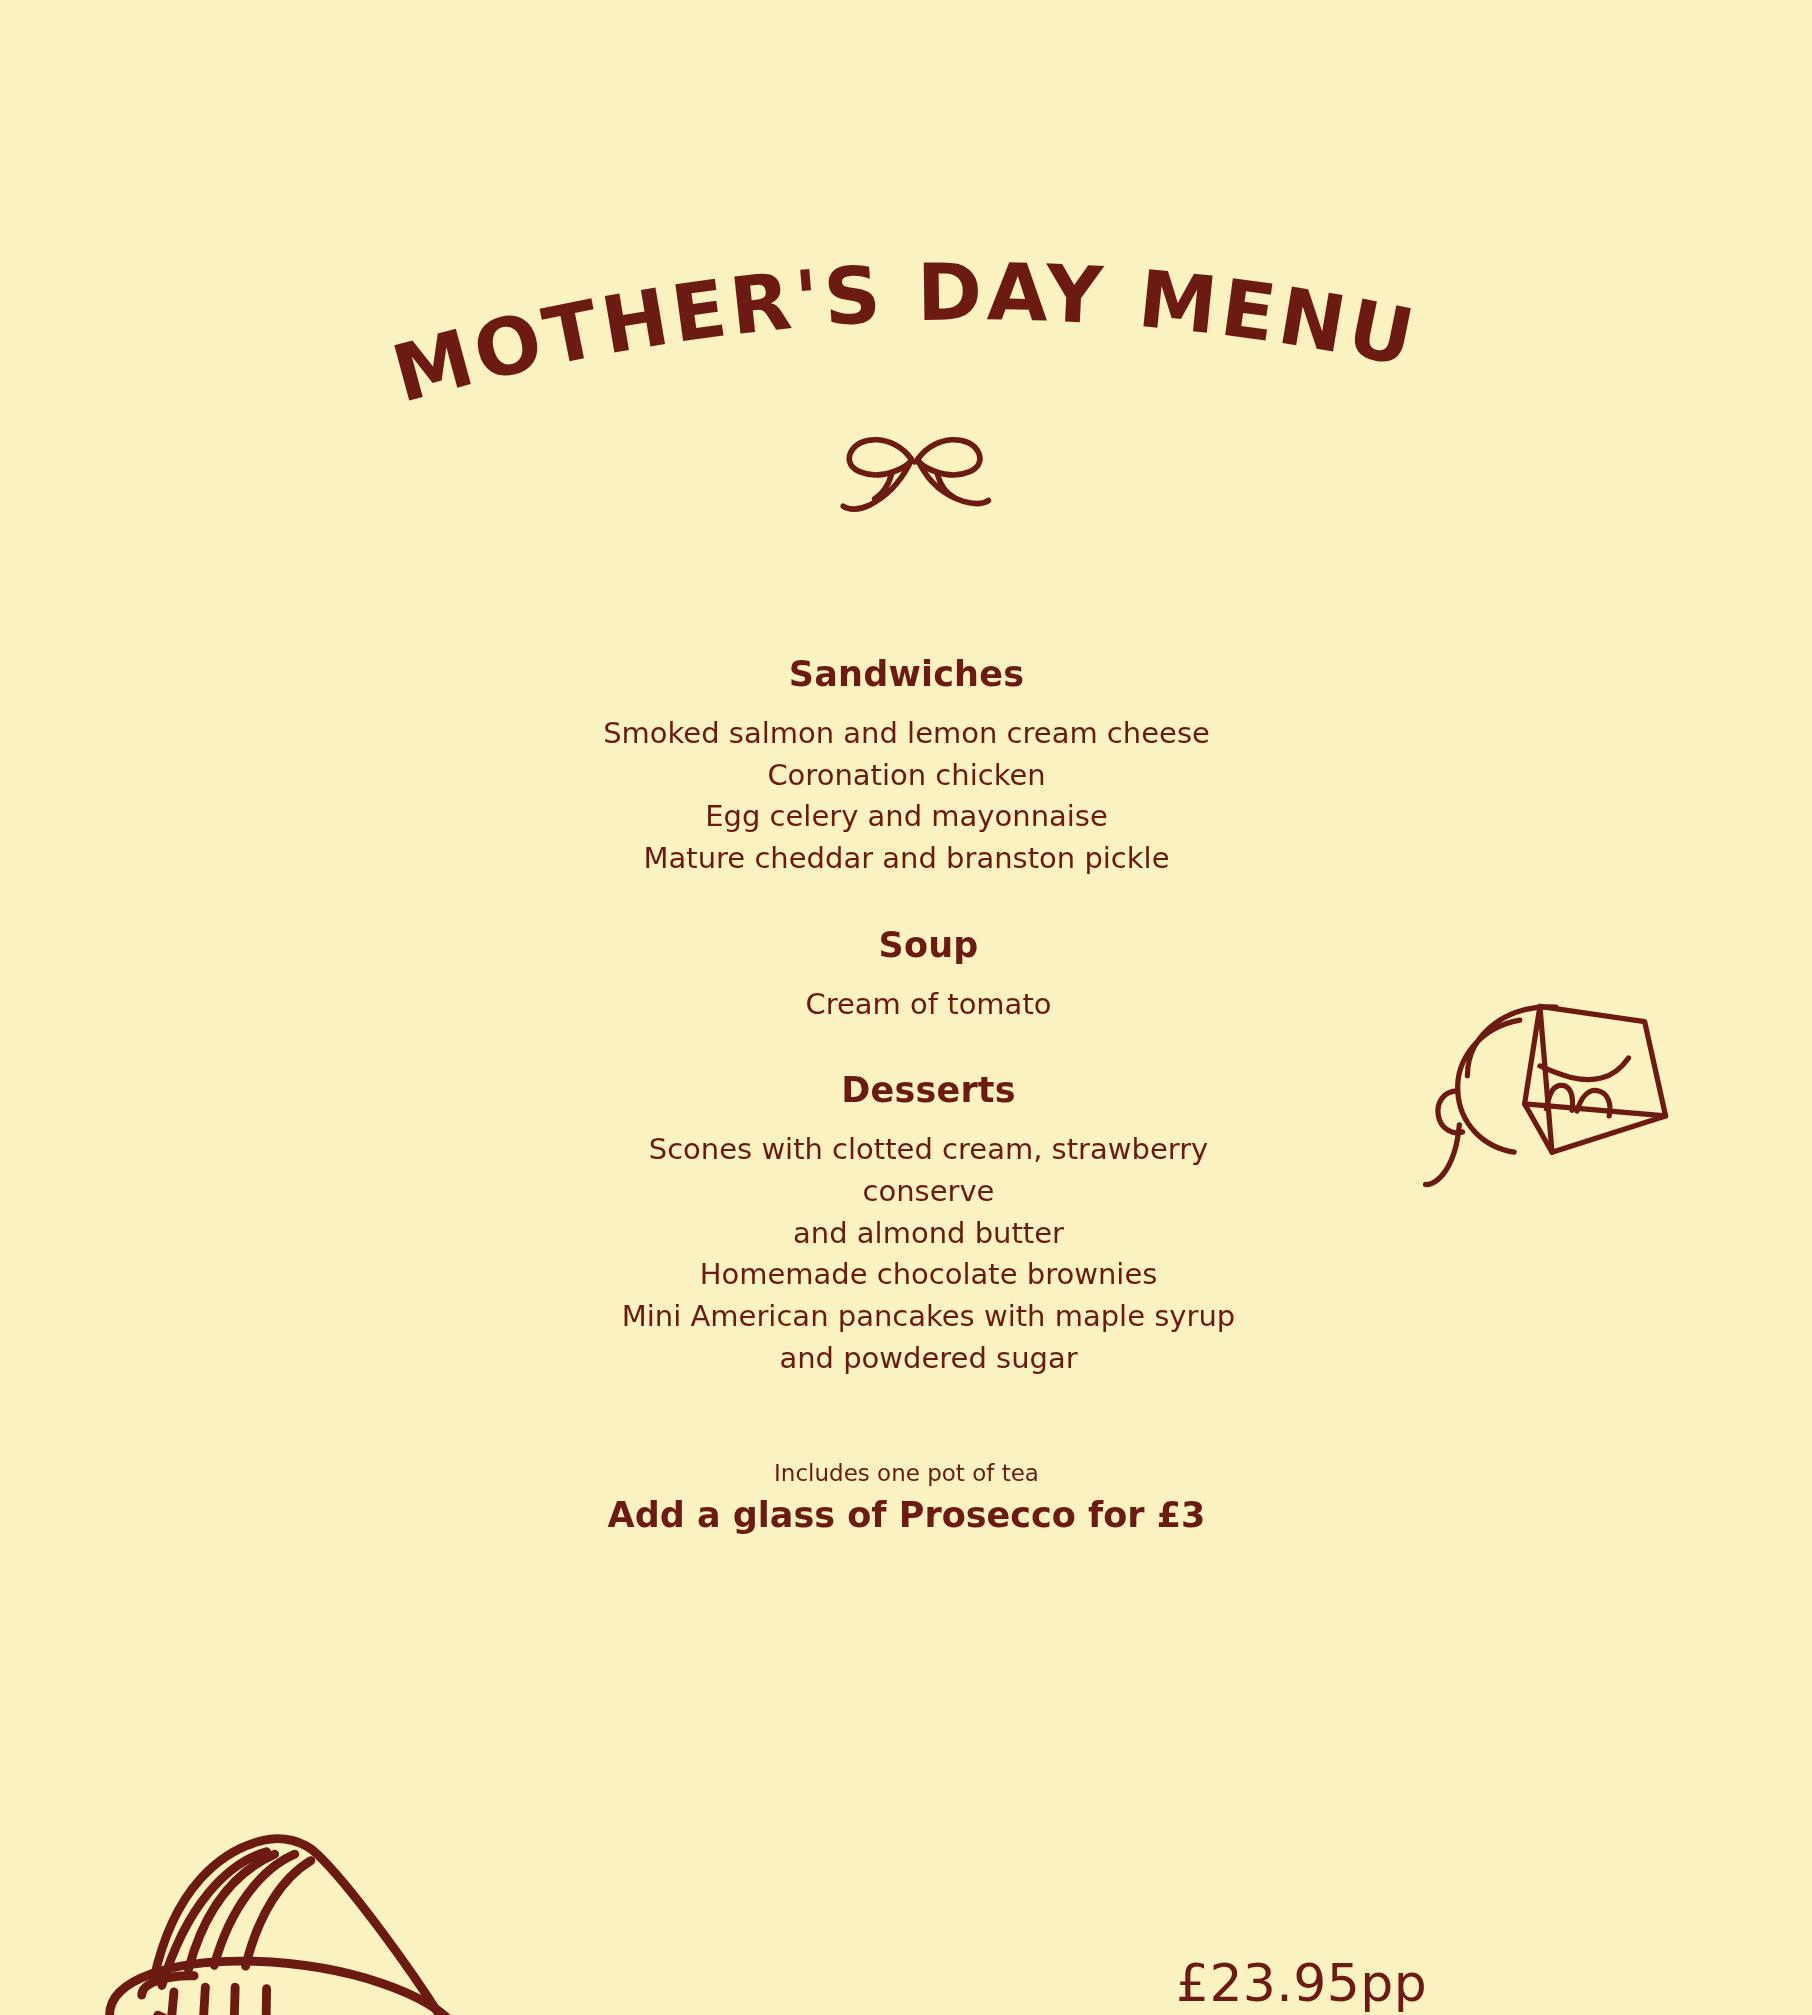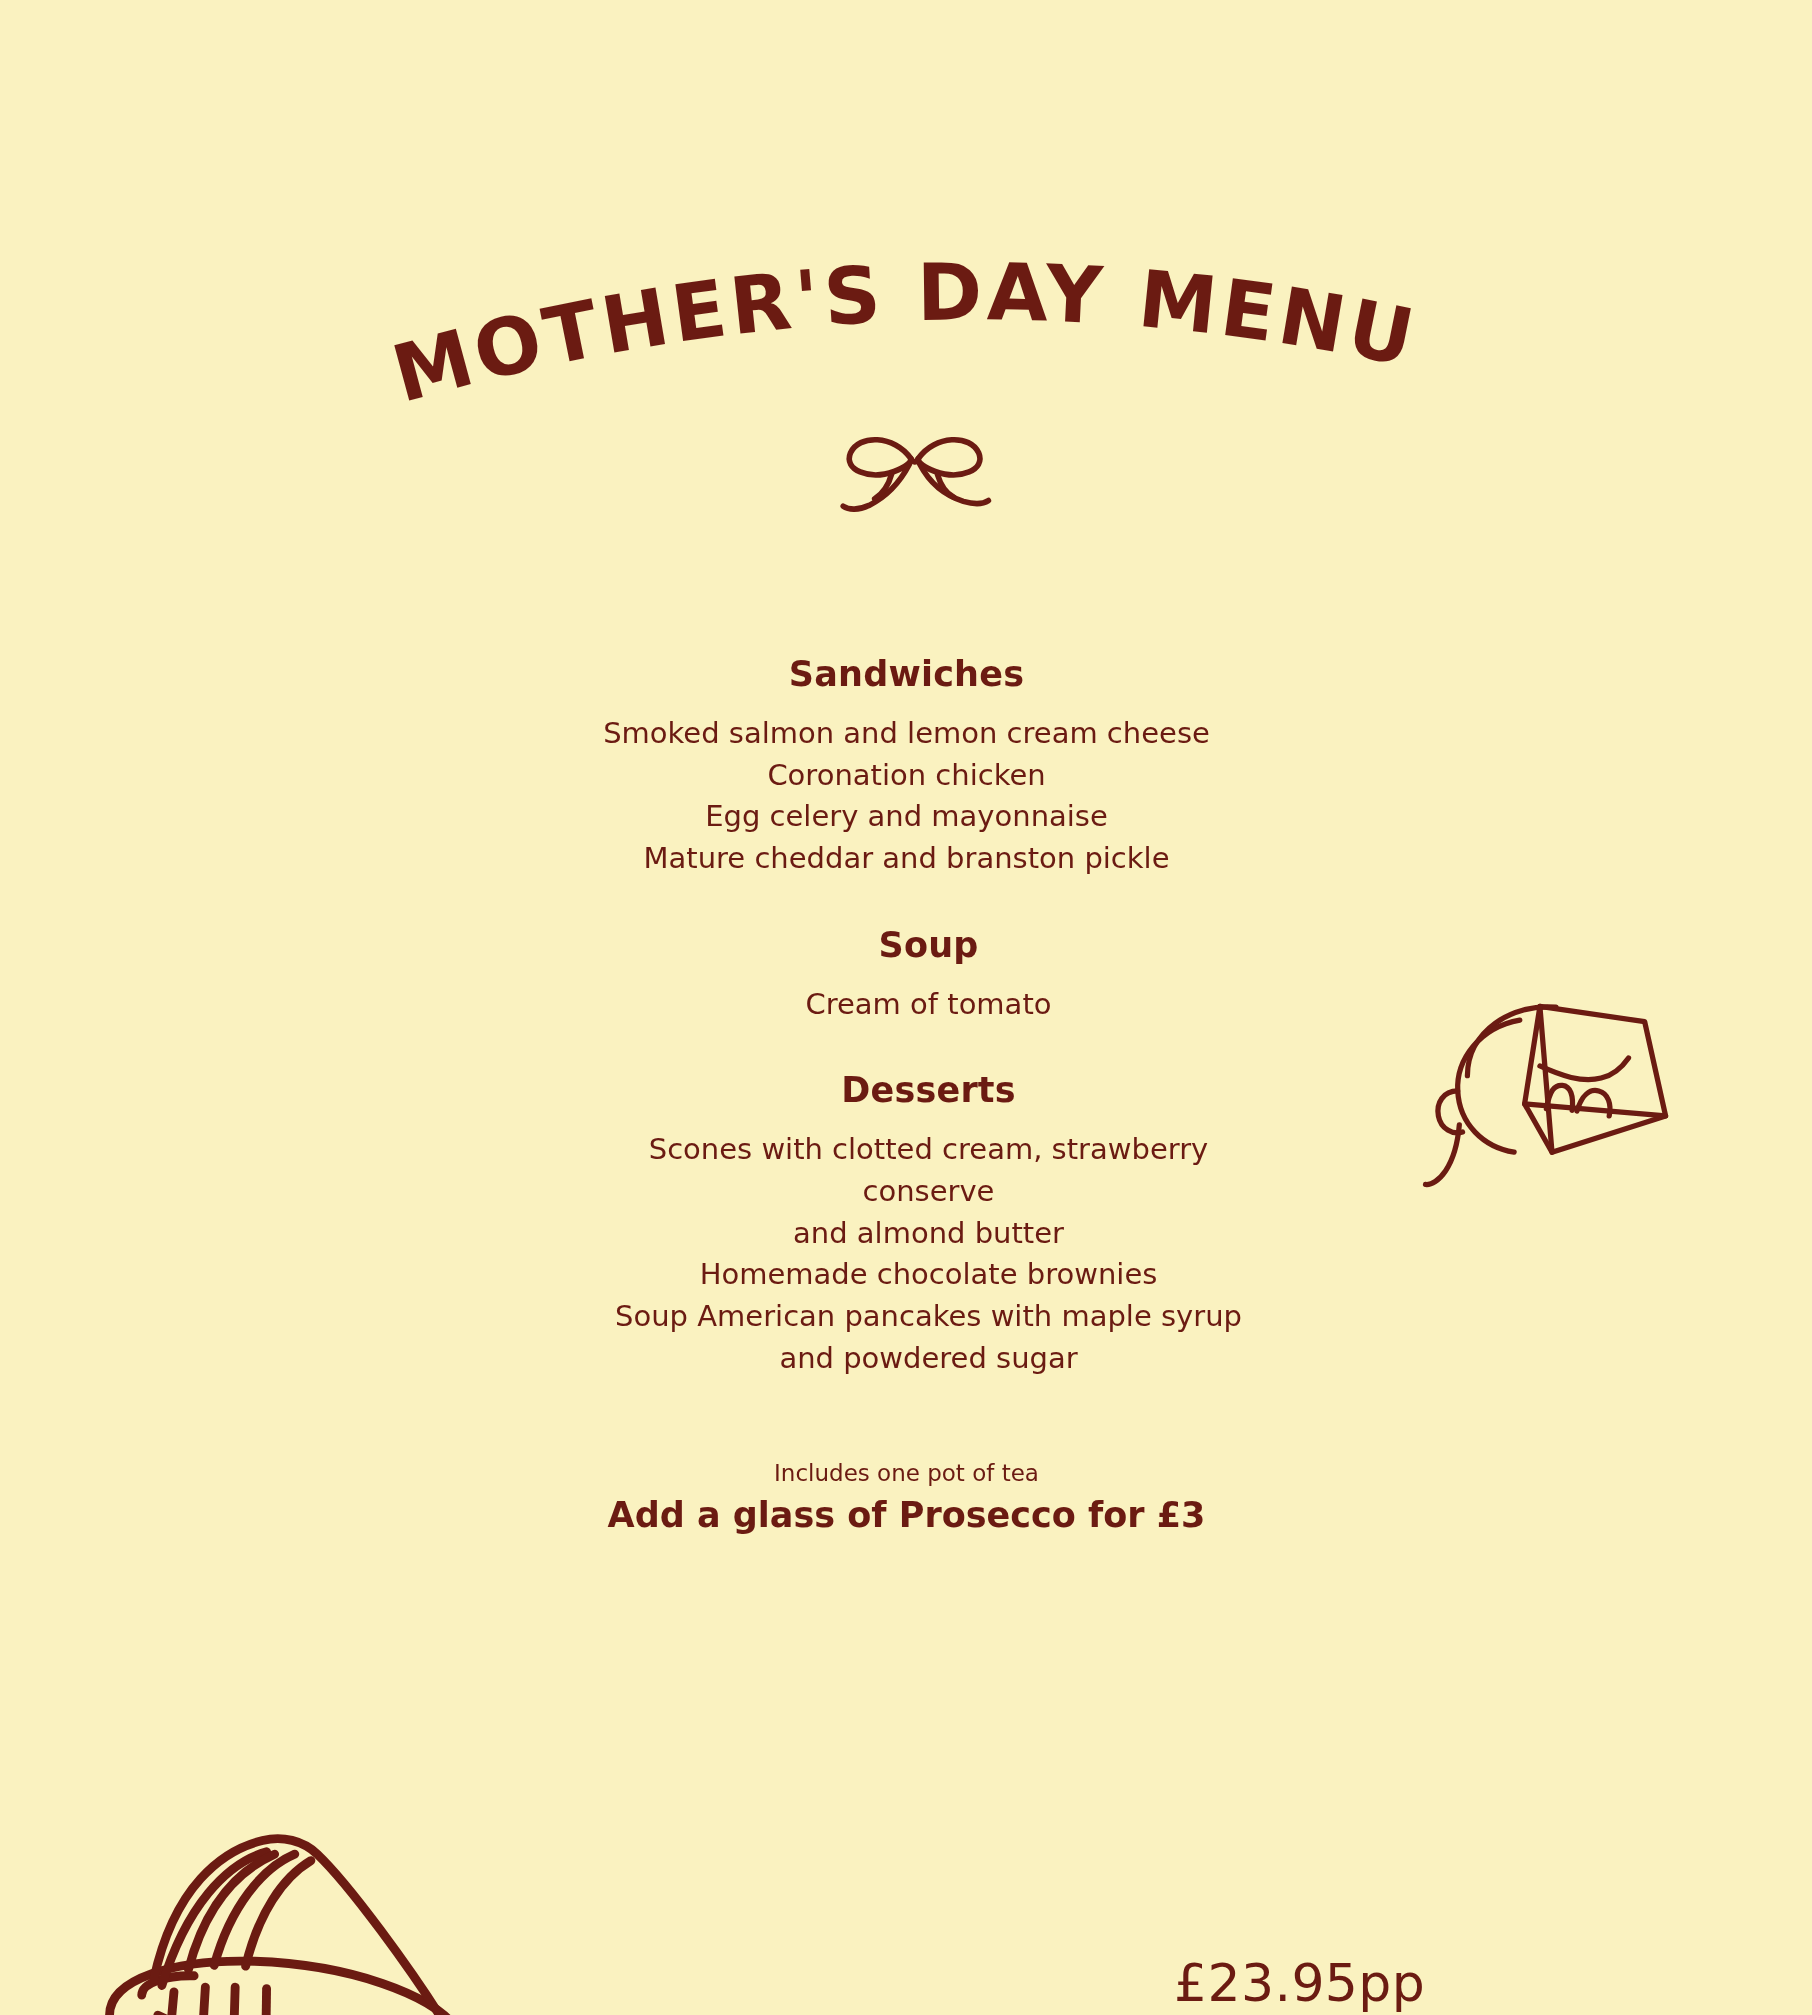--- a/index.html
+++ b/index.html
@@ -94,23 +94,24 @@
   }
   .footer-note .line-bold {
     font-size: 35px;
     line-height: 1.44;
     font-weight: bold;
   }
 
   
   .price-block {
     position: absolute;
-    left: 1174px;
+    left: 1120px;
     top: 1957px;
     width: 363px;
+    text-align: center;
   }
   .price-text {
     font-size: 52px;
     font-weight: normal;
     letter-spacing: 0.4px;
     line-height: 1;
   }
 
   
   .teapot-doodle {
@@ -175,21 +176,21 @@
       </ul>
     </div>
 
     <div class="section">
       <div class="section-heading">Desserts</div>
       <ul class="items">
         <li>Scones with clotted cream, strawberry
 conserve
 and almond butter</li>
         <li>Homemade chocolate brownies</li>
-        <li>Soup American pancakes with maple syrup
+        <li>Mini American pancakes with maple syrup
 and powdered sugar</li>
       </ul>
     </div>
 
     <div class="footer-note">
       <div class="line-regular">Includes one pot of tea</div>
       <div class="line-bold">Add a glass of Prosecco for £3</div>
     </div>
   </div>
 

